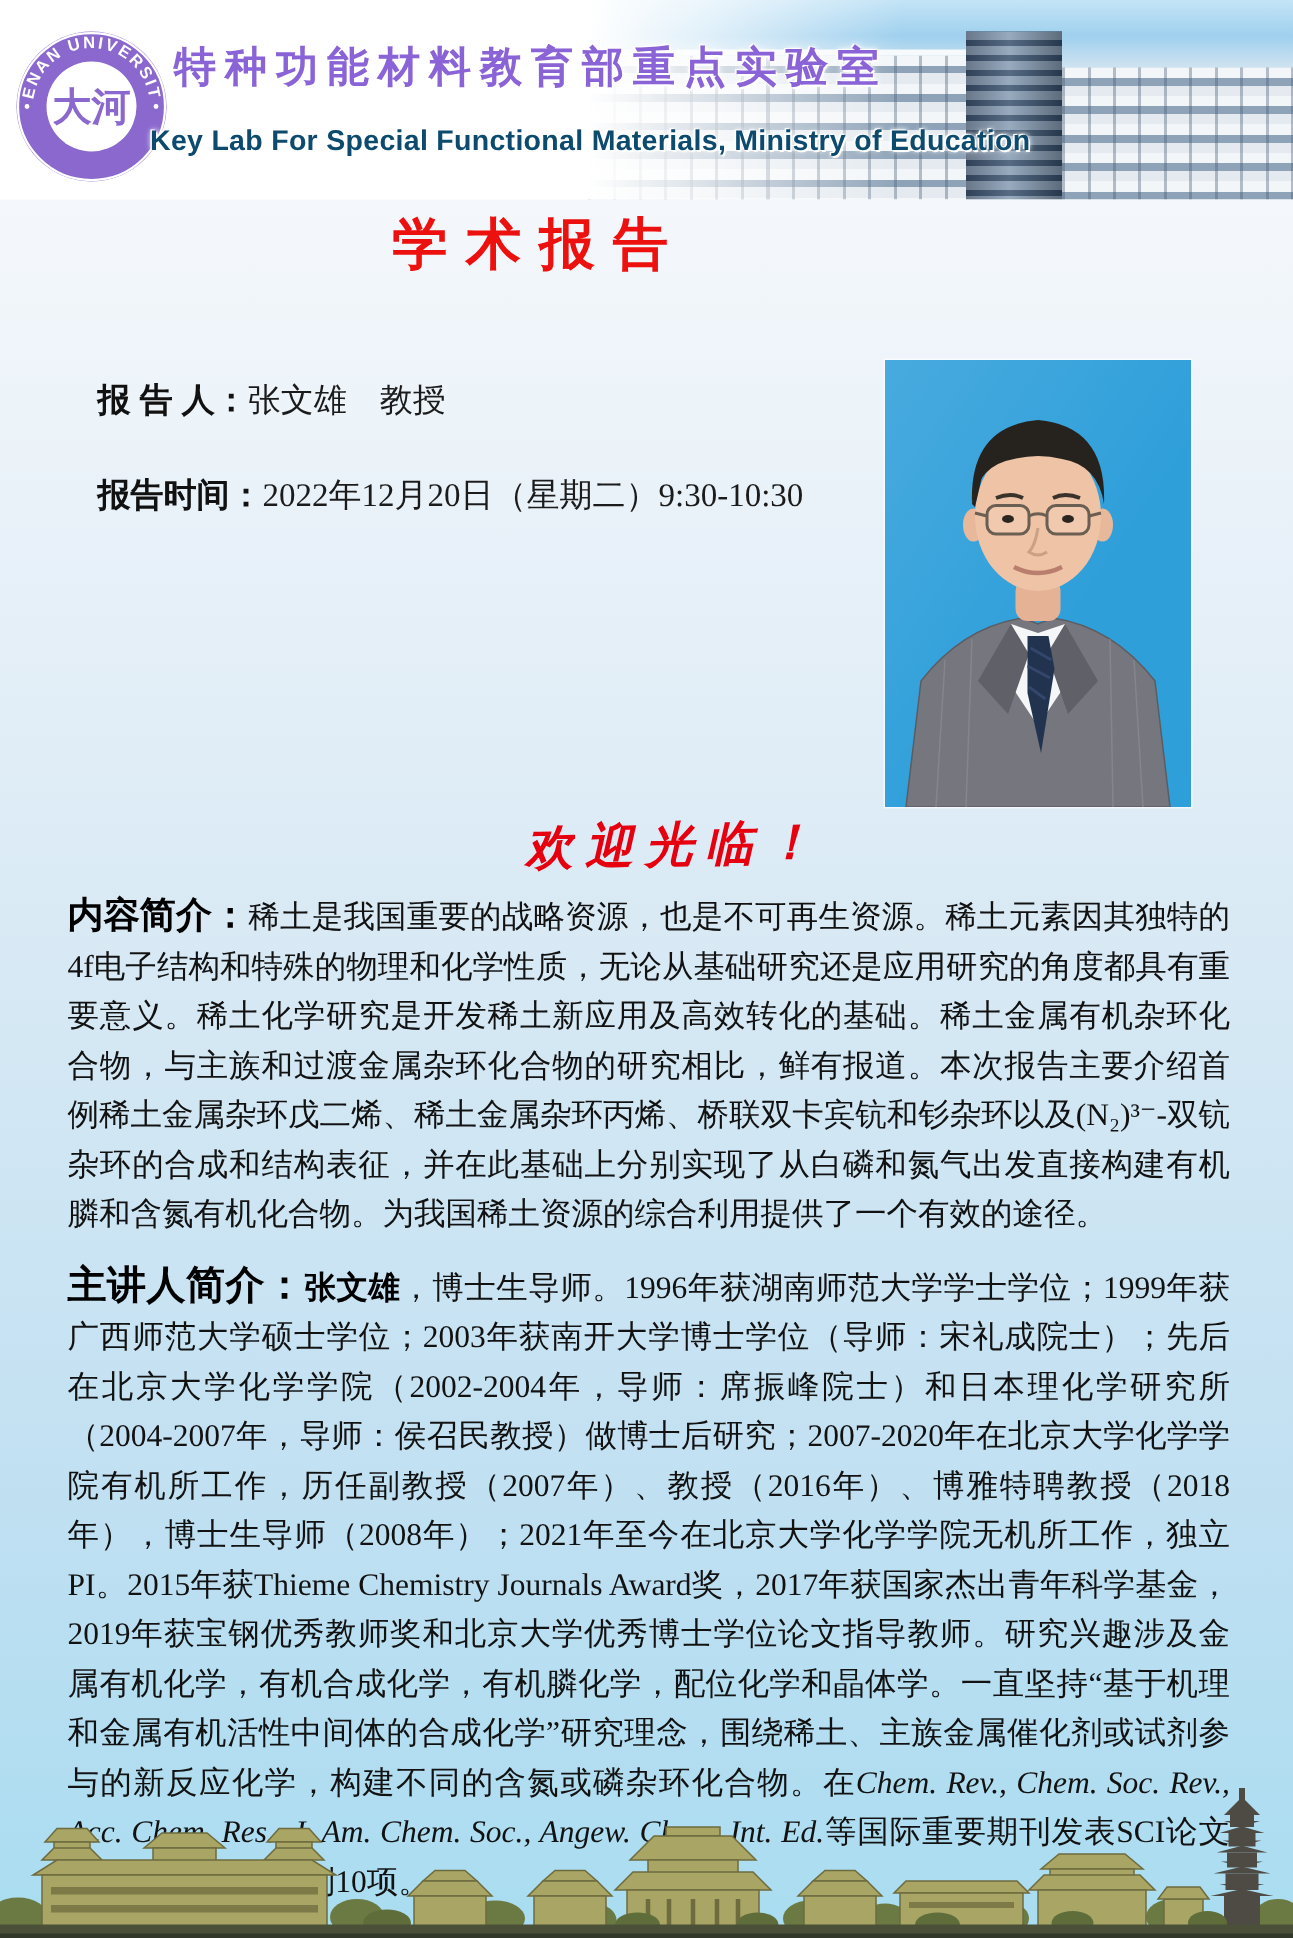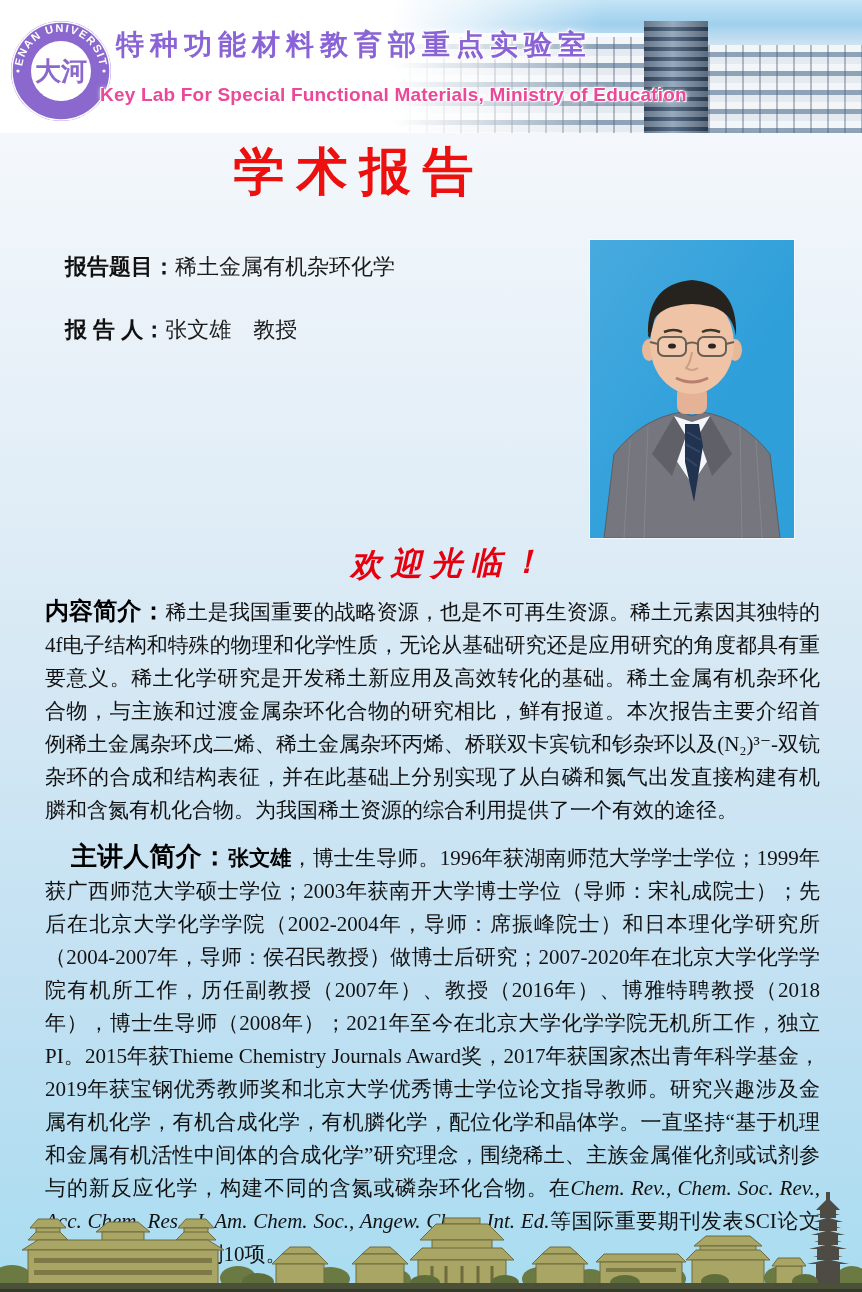--- a/index.html
+++ b/index.html
@@ -30,27 +30,27 @@
   .logo{position:absolute;left:10px;top:20px;width:102px;height:102px;}
   .hdr-cn{
     position:absolute;left:116px;top:26px;width:620px;
     font-family:Liberation Sans, sans-serif;
     font-size:28px;font-weight:bold;letter-spacing:6px;color:#8a63d6;
     text-shadow:0 0 3px #fff,0 0 6px #fff,1px 1px 0 #fff,-1px -1px 0 #fff;
   }
   .hdr-en{
     position:absolute;left:100px;top:84px;width:600px;
     font-family:"Liberation Sans","DejaVu Sans",sans-serif;
-    font-size:19px;font-weight:bold;color:#ec4899;letter-spacing:.2px;
+    font-size:19px;font-weight:bold;color:#0c4a6e;letter-spacing:.2px;
     text-shadow:0 0 3px #fff,0 0 5px #fff,1px 1px 0 #fff,-1px -1px 0 #fff;
   }
   
   .main-title{
     position:absolute;top:138px;left:0;width:719px;margin:0;text-align:center;
-    font-size:51px;font-weight:bold;letter-spacing:12px;color:#ec100e;
+    font-size:37px;font-weight:bold;letter-spacing:12px;color:#ec100e;
   }
   
   .info{position:absolute;top:252px;left:65px;width:510px;}
   .info-row{margin-bottom:33px;font-size:22px;white-space:nowrap;}
   .info-row .lbl{font-family:"Liberation Sans","DejaVu Sans",sans-serif;font-weight:bold;color:#111;}
   .info-row .val{color:#1b1b1b;}
   
   .photo{position:absolute;left:590px;top:240px;width:204px;height:298px;
     box-shadow:0 0 0 1px rgba(255,255,255,.65);background:#2f9fda;}
   .photo svg{display:block;}
@@ -61,21 +61,21 @@
     color:#e6000f;transform:rotate(-1.2deg);
   }
   
   .para{position:absolute;left:45px;width:775px;margin:0;
     font-size:21px;line-height:33px;text-align:justify;color:#121212;}
   .para.intro{top:594px;}
   .para.bio{top:840px;}
   .lbl-intro{font-family:"Liberation Sans","DejaVu Sans",sans-serif;
     font-weight:bold;font-size:24px;color:#000;}
   .lbl-speaker{font-family:"Liberation Sans","DejaVu Sans",sans-serif;
-    font-weight:bold;font-size:26px;color:#000;margin-left:26px;}
+    font-weight:bold;font-size:26px;color:#000;}
   .speaker-name{font-family:"Liberation Sans","DejaVu Sans",sans-serif;
     font-weight:bold;font-size:21px;color:#000;}
   .journals{font-style:italic;}
   
   .skyline{position:absolute;left:0;bottom:0;width:862px;height:104px;}
 </style>
 </head>
 <body>
 
 <div class="poster">
@@ -110,24 +110,24 @@
     </svg>
 
     <div class="hdr-cn">特种功能材料教育部重点实验室</div>
     <div class="hdr-en">Key Lab For Special Functional Materials, Ministry of Education</div>
   </div>
 
   <h1 class="main-title">学术报告</h1>
 
   <div class="info">
     <div class="info-row">
-      <span class="lbl">报告题目：</span><span class="val">稀土金属有机杂环化学</span>
+      <span class="lbl">报 告 人：</span><span class="val">张文雄　教授</span>
     </div>
     <div class="info-row">
-      <span class="lbl">报 告 人：</span><span class="val">张文雄　教授</span>
+      <span class="lbl">报告时间：</span><span class="val">2022年12月20日（星期二）9:30-10:30</span>
     </div>
   </div>
 
   <div class="photo">
     <svg width="204" height="298" viewBox="0 0 204 298">
       <rect width="204" height="298" fill="#2f9fda"></rect>
       <rect width="204" height="298" fill="url(#shine)"></rect>
       <defs>
         <linearGradient id="shine" x1="0" y1="0" x2="1" y2="1">
           <stop offset="0" stop-color="#ffffff" stop-opacity=".12"></stop>

